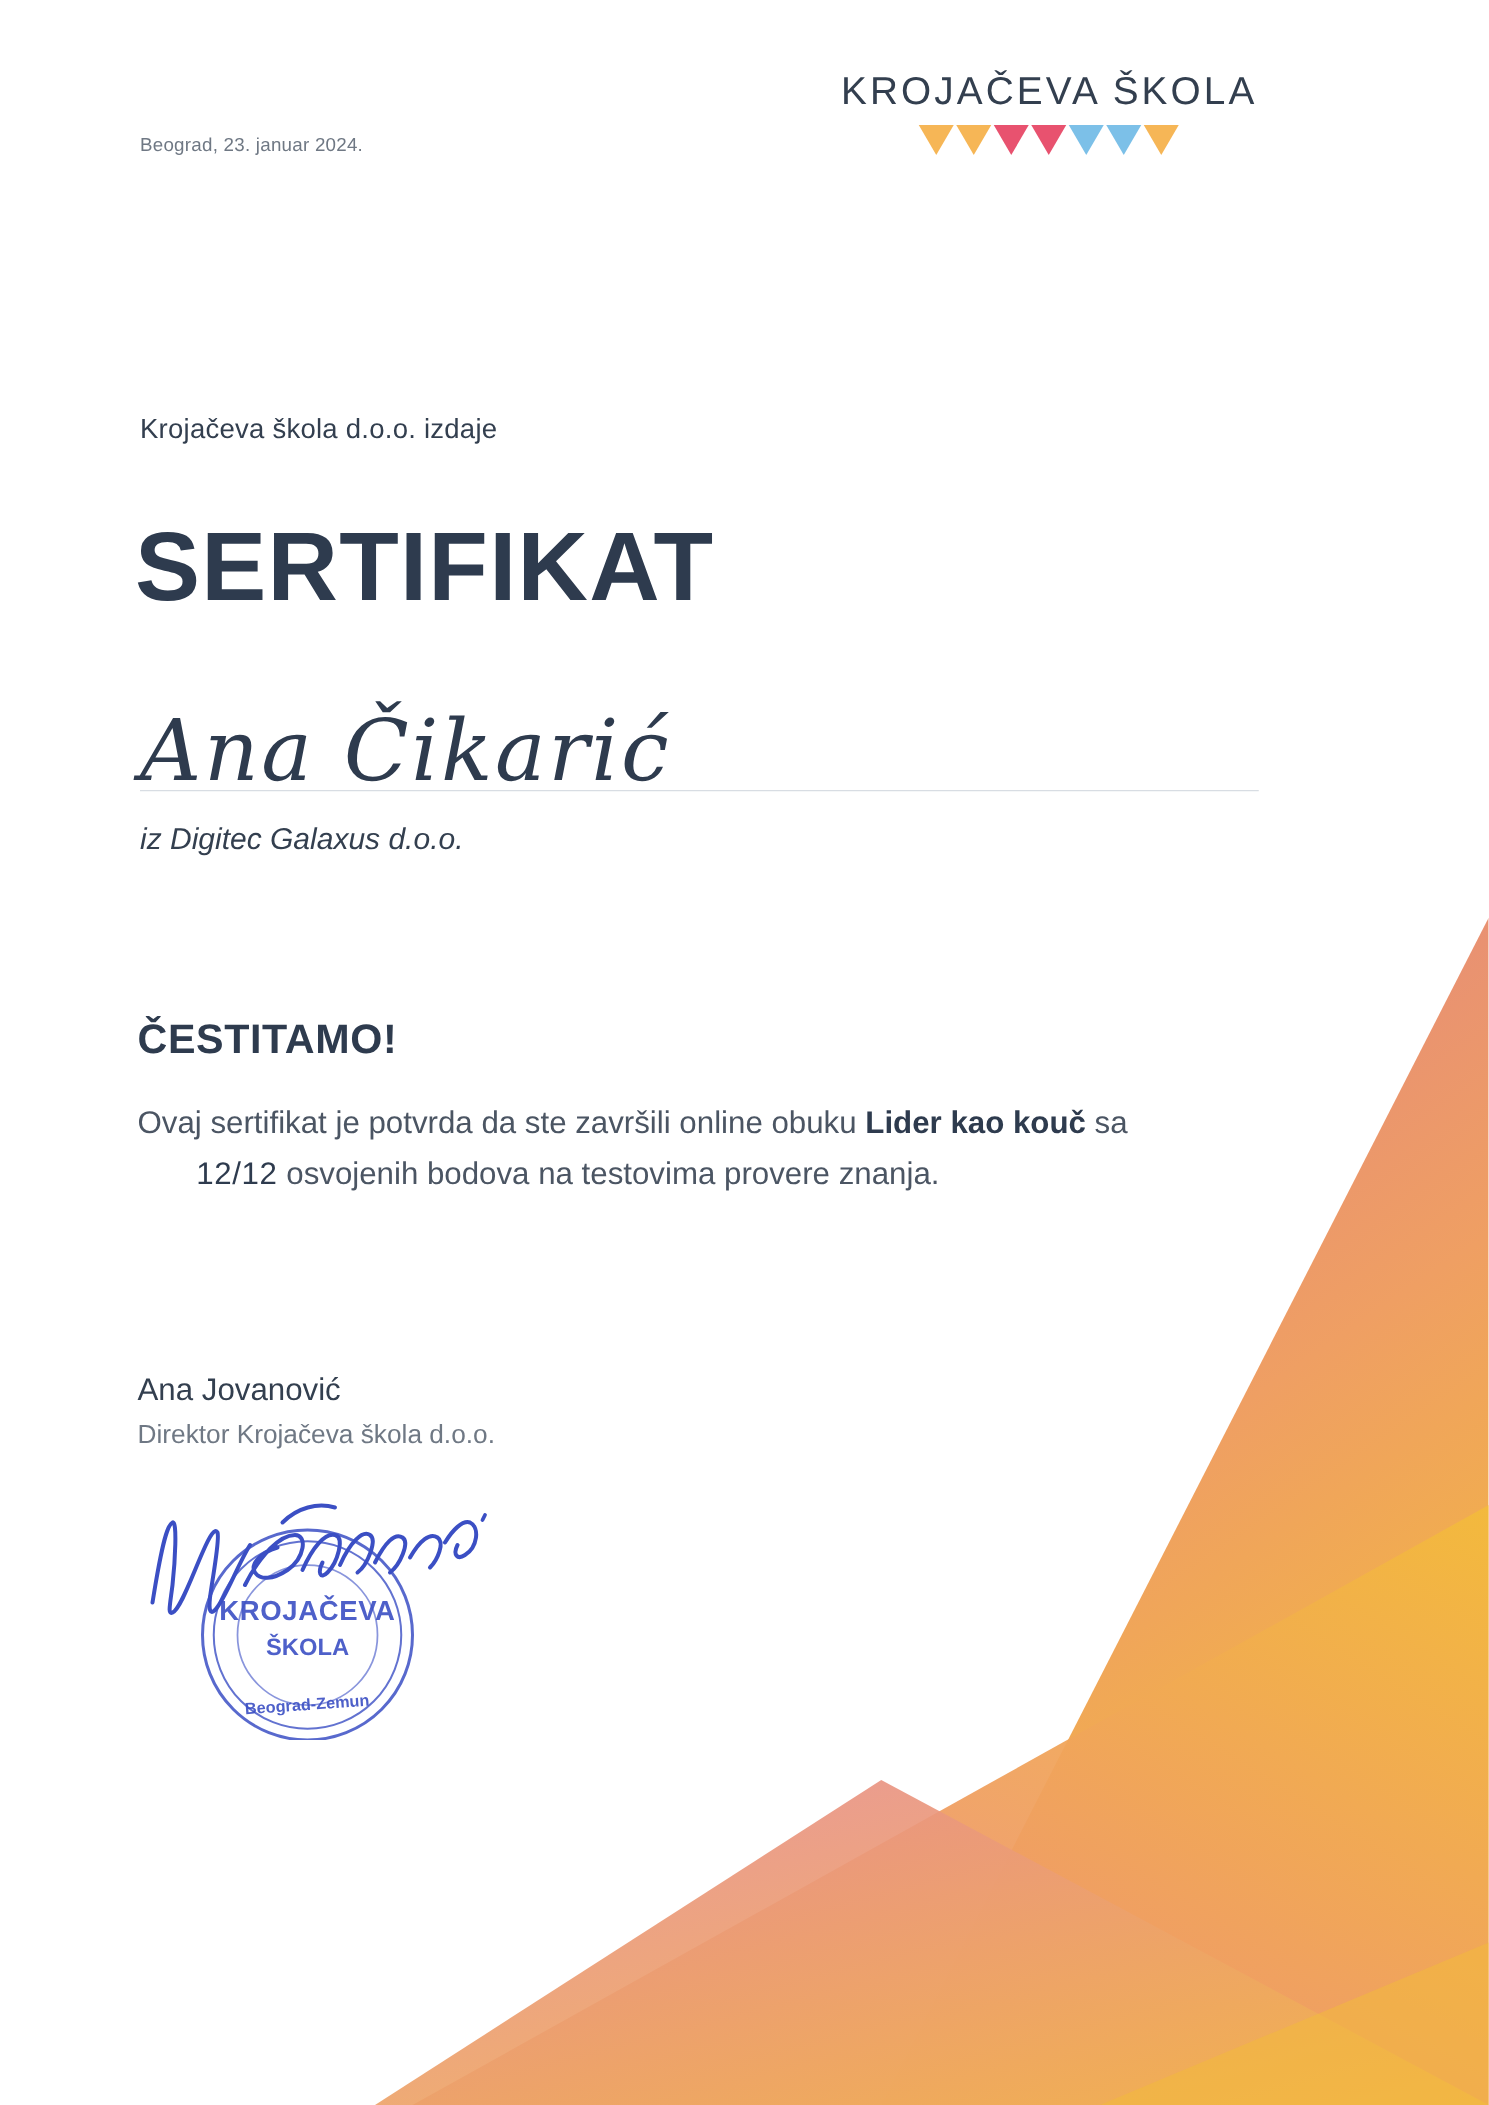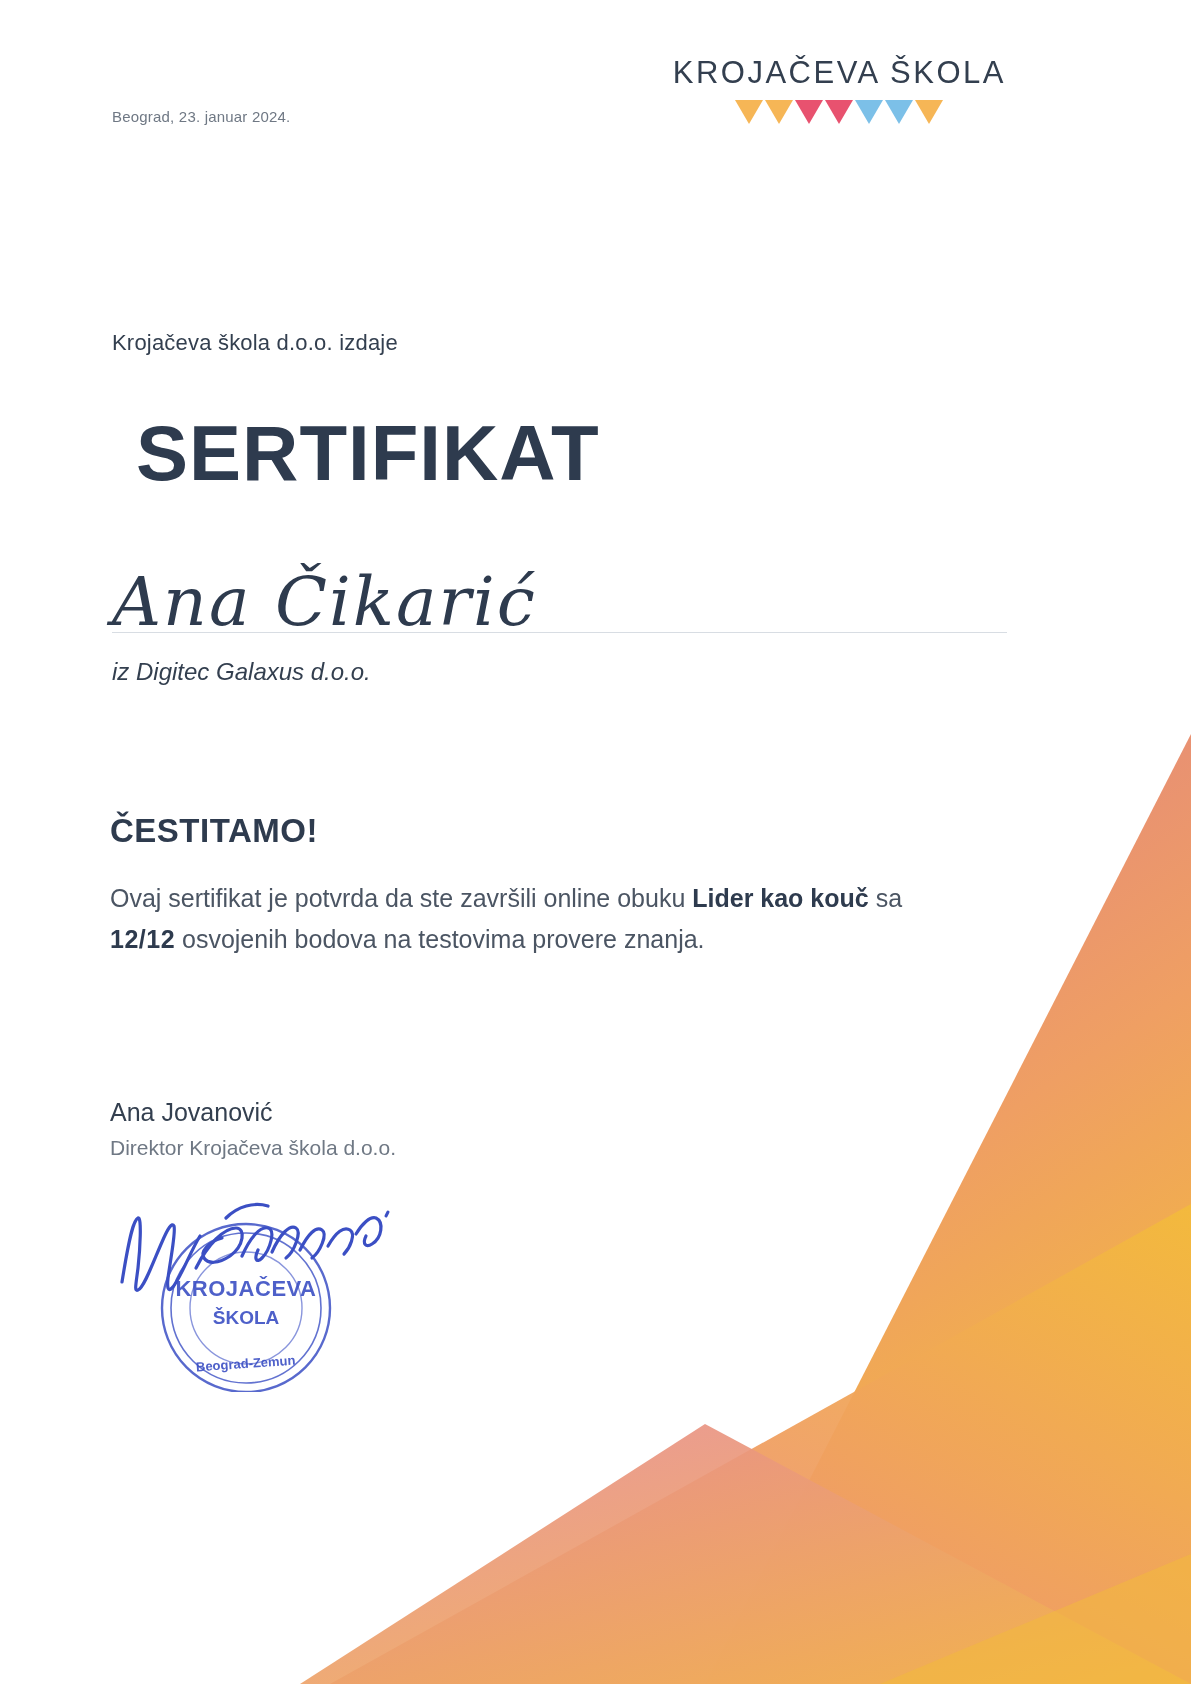--- a/index.html
+++ b/index.html
@@ -74,21 +74,20 @@
     letter-spacing: 0.2px;
   }
   .big-title {
     position: absolute;
     left: 108px;
     top: 356px;
     font-size: 78px;
     font-weight: bold;
     letter-spacing: 1px;
     color: #2e3b4e;
-    margin-left: 28px;
   }
 
   .recipient {
     position: absolute;
     left: 112px;
     top: 562px;
     font-size: 68px;
     font-family: "DejaVu Serif", serif;
     font-style: italic;
     color: #2e3b4e;
@@ -127,23 +126,24 @@
     width: 900px;
     font-size: 25px;
     line-height: 41px;
     color: #4b5563;
   }
   .statement b {
     color: #2e3b4e;
     font-weight: bold;
   }
   .score {
-    font-weight: bold;
+    font-weight: normal;
     color: #2e3b4e;
     letter-spacing: 0.5px;
+    margin-left: 47px;
   }
 
   
   .signer-name {
     position: absolute;
     left: 110px;
     top: 1098px;
     font-size: 25px;
     color: #333f4f;
     text-align: center;

